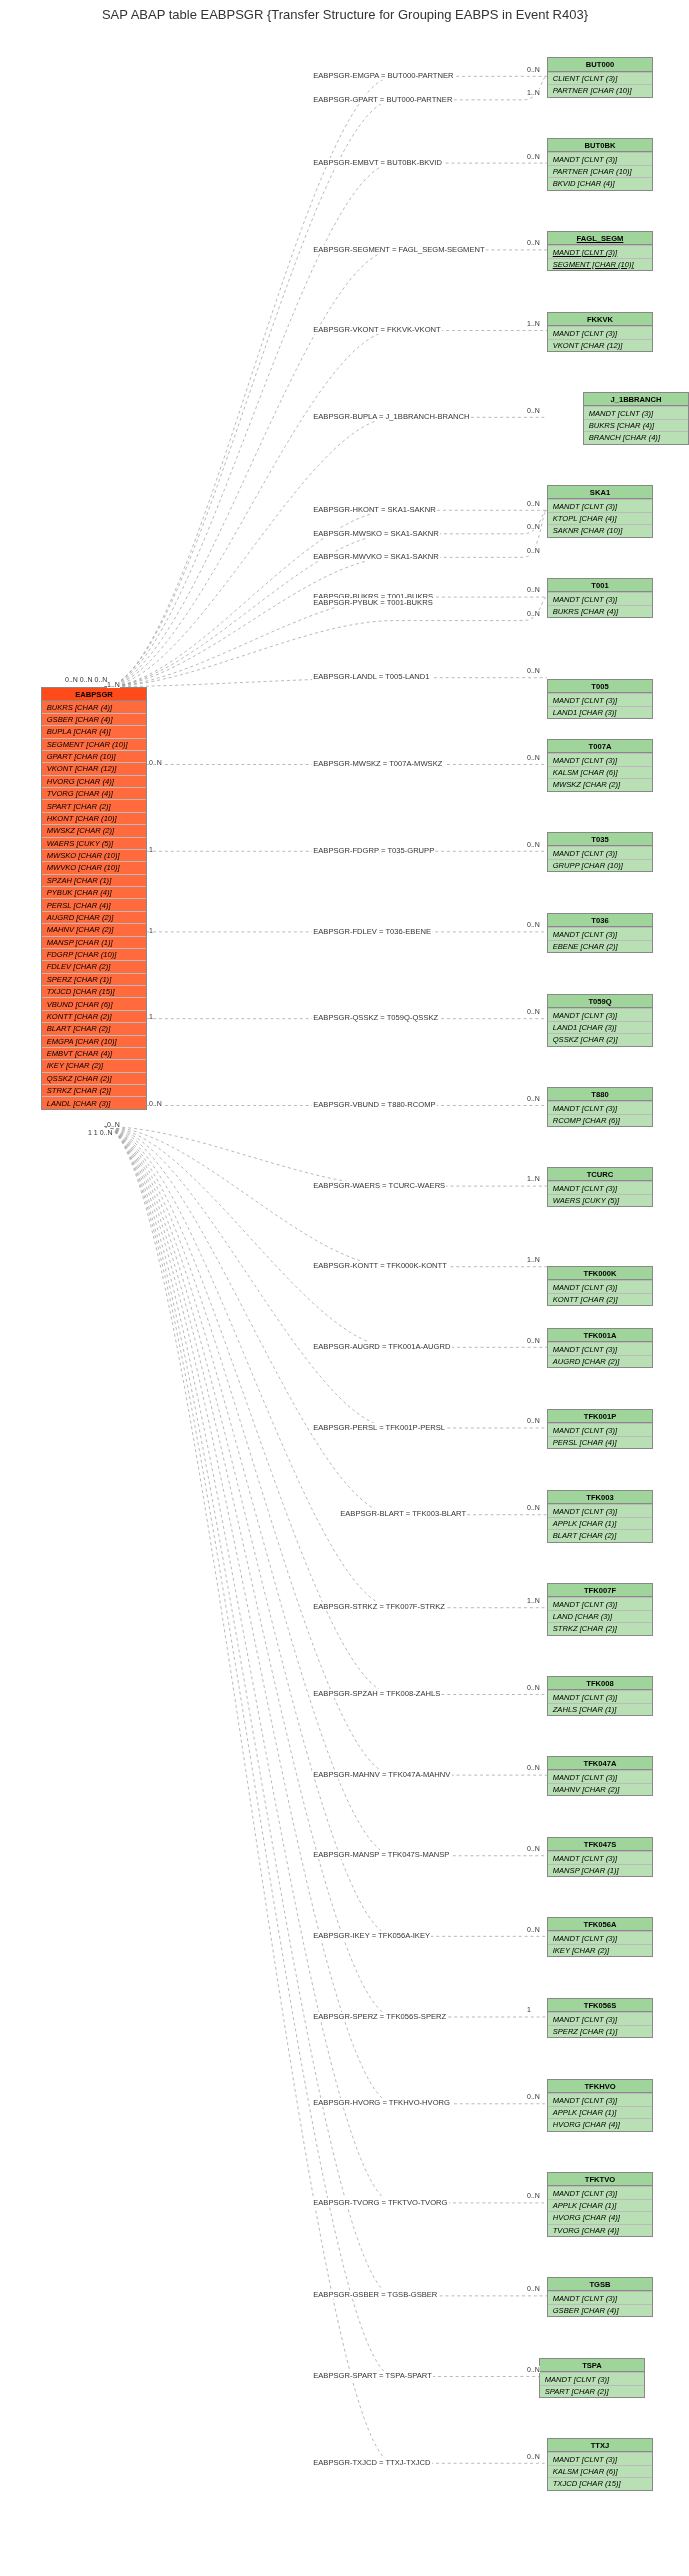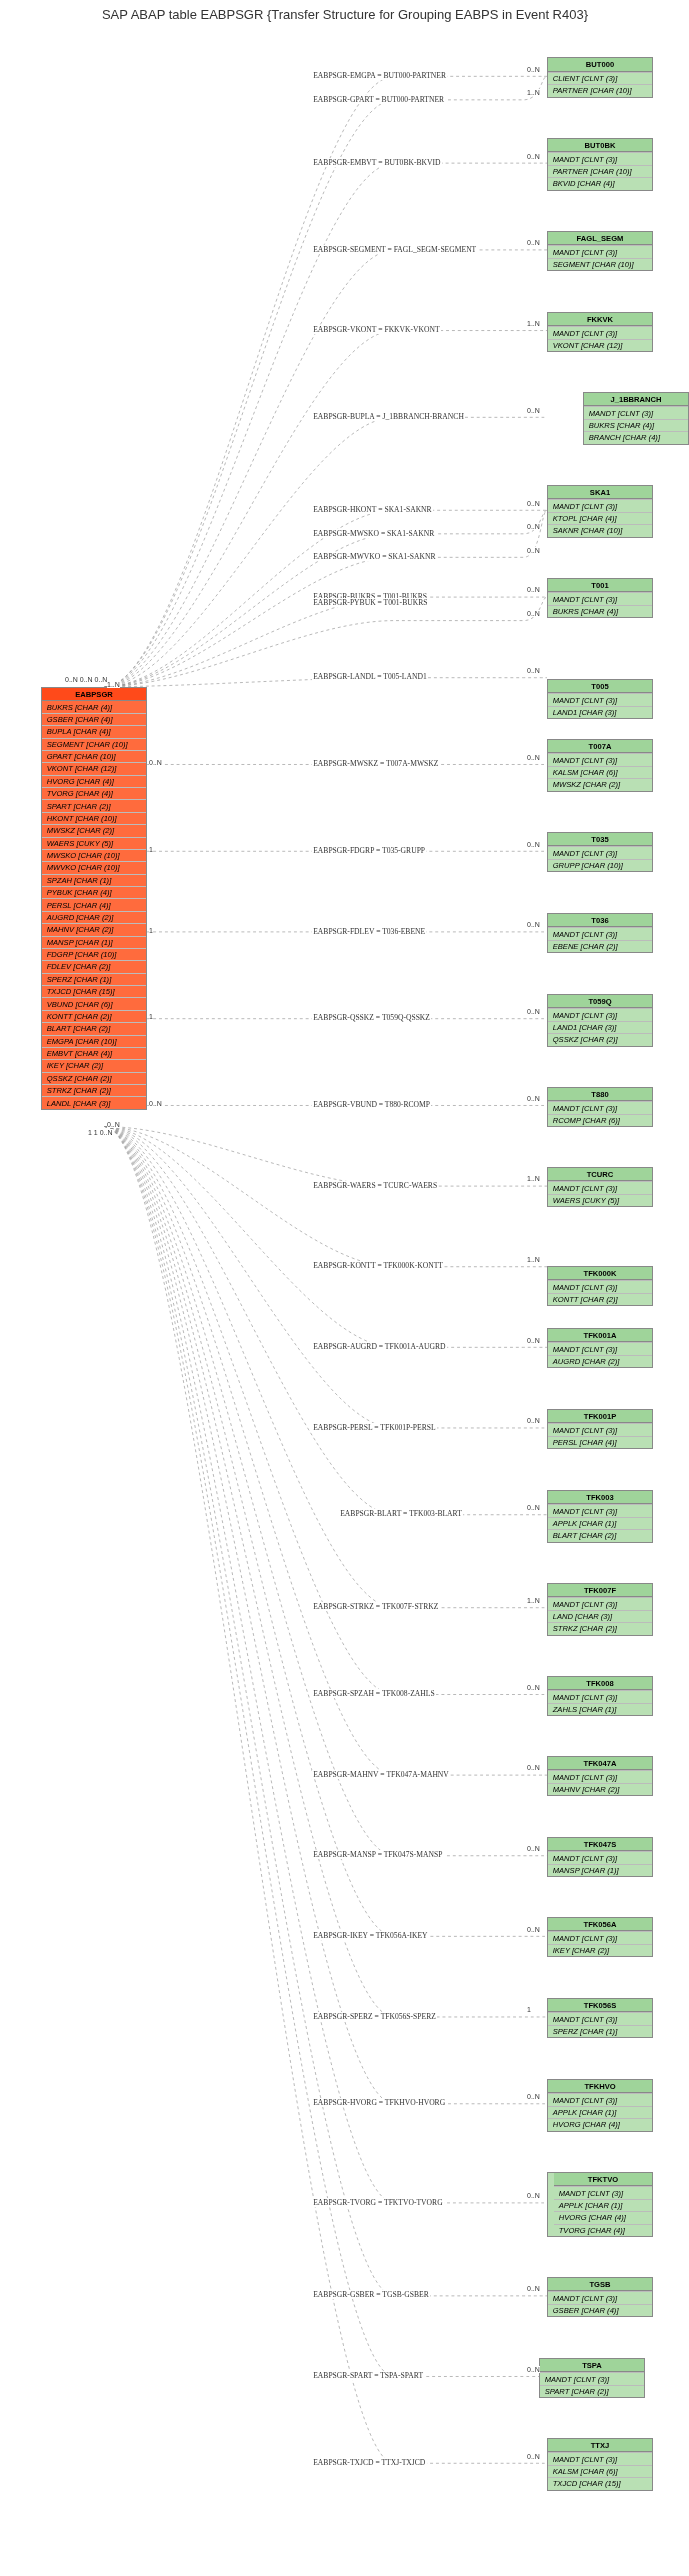--- a/index.html
+++ b/index.html
@@ -43,21 +43,20 @@
     .orange .hdr { background: #ff4a1a; color: #000; }
     .green { background: #b9e0b4; }
     .green .hdr { background: #9fd49a; color: #000; }
     .rel-label {
       position: absolute;
       font-size: 7.6px;
       color: #333;
       background: #fff;
       padding: 0 1.2px;
       white-space: nowrap;
-      font-family: Liberation Serif, serif;
     }
     .card {
       position: absolute;
       font-size: 7px;
       color: #333;
       background: #fff;
     }
     svg.lines {
       position: absolute;
       top: 0; left: 0;
@@ -158,21 +157,21 @@
         <div class="hdr">BUT000</div>
         <div class="fld">CLIENT [CLNT (3)]</div>
         <div class="fld">PARTNER [CHAR (10)]</div>
       </div>
       <div class="entity green" style="left: 547px; top: 104px; min-width: 106px;">
         <div class="hdr">BUT0BK</div>
         <div class="fld">MANDT [CLNT (3)]</div>
         <div class="fld">PARTNER [CHAR (10)]</div>
         <div class="fld">BKVID [CHAR (4)]</div>
       </div>
-      <div class="entity green" style="left: 547px; top: 197px; min-width: 106px;">
+      <div class="entity green" style="left: 547px; top: 197px; min-width: 106px; text-decoration: underline;">
         <div class="hdr">FAGL_SEGM</div>
         <div class="fld">MANDT [CLNT (3)]</div>
         <div class="fld">SEGMENT [CHAR (10)]</div>
       </div>
       <div class="entity green" style="left: 547px; top: 278px; min-width: 106px;">
         <div class="hdr">FKKVK</div>
         <div class="fld">MANDT [CLNT (3)]</div>
         <div class="fld">VKONT [CHAR (12)]</div>
       </div>
       <div class="entity green" style="left: 547px; top: 358px; min-width: 106px; margin-left: 36px;">
@@ -280,21 +279,21 @@
         <div class="hdr">TFK056S</div>
         <div class="fld">MANDT [CLNT (3)]</div>
         <div class="fld">SPERZ [CHAR (1)]</div>
       </div>
       <div class="entity green" style="left: 547px; top: 2045px; min-width: 106px;">
         <div class="hdr">TFKHVO</div>
         <div class="fld">MANDT [CLNT (3)]</div>
         <div class="fld">APPLK [CHAR (1)]</div>
         <div class="fld">HVORG [CHAR (4)]</div>
       </div>
-      <div class="entity green" style="left: 547px; top: 2138px; min-width: 106px; padding-left: 6px;">
+      <div class="entity green" style="left: 547px; top: 2138px; min-width: 106px;">
         <div class="hdr">TFKTVO</div>
         <div class="fld">MANDT [CLNT (3)]</div>
         <div class="fld">APPLK [CHAR (1)]</div>
         <div class="fld">HVORG [CHAR (4)]</div>
         <div class="fld">TVORG [CHAR (4)]</div>
       </div>
       <div class="entity green" style="left: 547px; top: 2243px; min-width: 106px;">
         <div class="hdr">TGSB</div>
         <div class="fld">MANDT [CLNT (3)]</div>
         <div class="fld">GSBER [CHAR (4)]</div>

